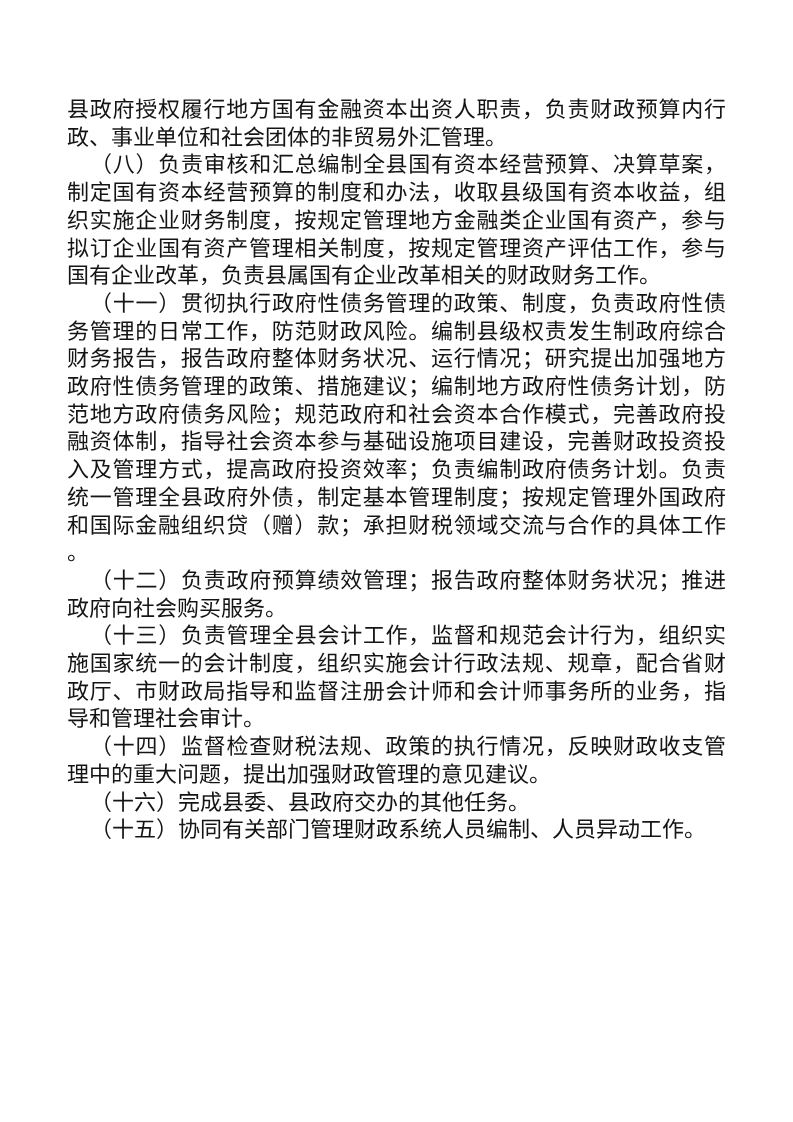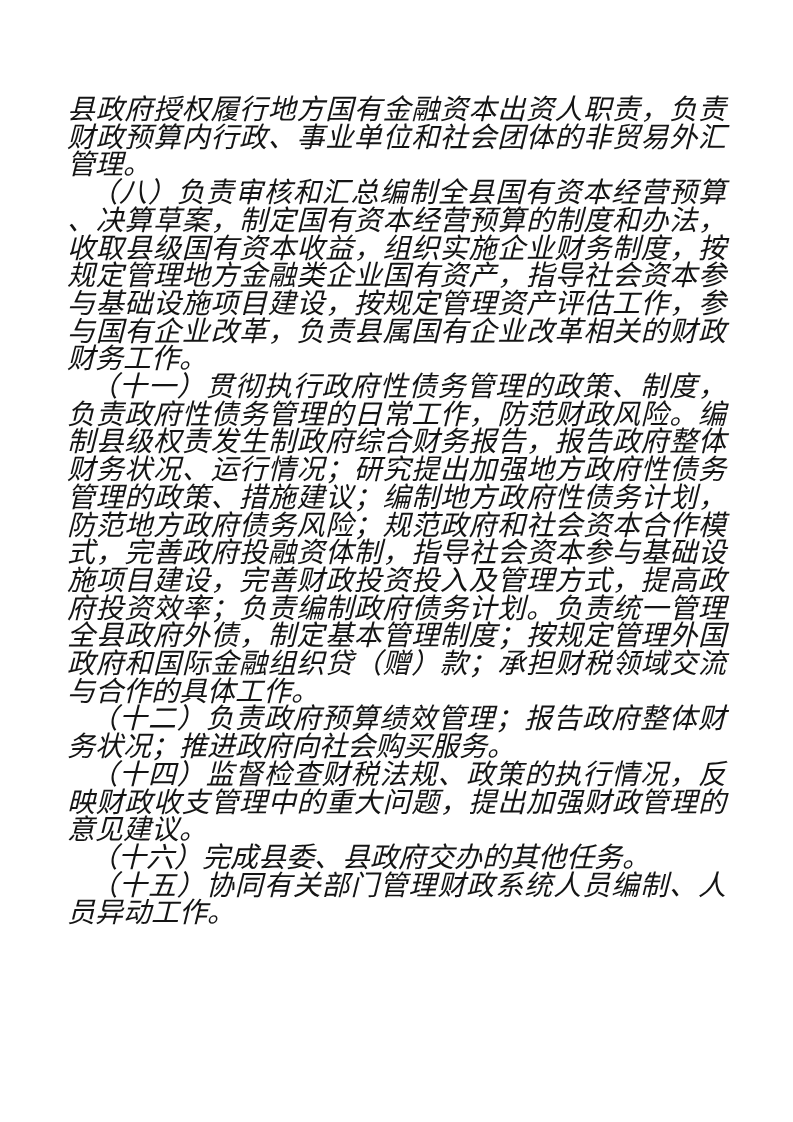--- a/index.html
+++ b/index.html
@@ -16,45 +16,45 @@
   .page {
     box-sizing: border-box;
     width: 793px;
     height: 1122px;
     background: #ffffff;
     color: #141414;
     padding: 96px 67px 0 67px;
   }
   .page p {
     margin: 0;
-    font-size: 28px;
+    font-size: 22px;
     line-height: 27.7px;
     text-align: justify;
     line-break: anywhere;
     overflow-wrap: anywhere;
     font-kerning: none;
     letter-spacing: 0;
-    font-style: italic;
   }
   p.cont {
     text-indent: 0;
   }
   p.item {
     text-indent: 23px;
   }
   p.heading {
     text-indent: 44px;
     font-weight: bold;
     color: #000000;
   }
 </style>
 </head>
 <body>
 
 <div class="page">
   <p class="cont">县政府授权履行地方国有金融资本出资人职责，负责财政预算内行政、事业单位和社会团体的非贸易外汇管理。</p>
-  <p class="item">（八）负责审核和汇总编制全县国有资本经营预算、决算草案，制定国有资本经营预算的制度和办法，收取县级国有资本收益，组织实施企业财务制度，按规定管理地方金融类企业国有资产，指导社会资本参与基础设施项目建设，按规定管理资产评估工作，参与国有企业改革，负责县属国有企业改革相关的财政财务工作。</p>
+  <p class="item">（八）负责审核和汇总编制全县国有资本经营预算、决算草案，制定国有资本经营预算的制度和办法，收取县级国有资本收益，组织实施企业财务制度，按规定管理地方金融类企业国有资产，参与拟订企业国有资产管理相关制度，按规定管理资产评估工作，参与国有企业改革，负责县属国有企业改革相关的财政财务工作。</p>
   <p class="item">（十一）贯彻执行政府性债务管理的政策、制度，负责政府性债务管理的日常工作，防范财政风险。编制县级权责发生制政府综合财务报告，报告政府整体财务状况、运行情况；研究提出加强地方政府性债务管理的政策、措施建议；编制地方政府性债务计划，防范地方政府债务风险；规范政府和社会资本合作模式，完善政府投融资体制，指导社会资本参与基础设施项目建设，完善财政投资投入及管理方式，提高政府投资效率；负责编制政府债务计划。负责统一管理全县政府外债，制定基本管理制度；按规定管理外国政府和国际金融组织贷（赠）款；承担财税领域交流与合作的具体工作。</p>
   <p class="item">（十二）负责政府预算绩效管理；报告政府整体财务状况；推进政府向社会购买服务。</p>
+  <p class="item">（十三）负责管理全县会计工作，监督和规范会计行为，组织实施国家统一的会计制度，组织实施会计行政法规、规章，配合省财政厅、市财政局指导和监督注册会计师和会计师事务所的业务，指导和管理社会审计。</p>
   <p class="item">（十四）监督检查财税法规、政策的执行情况，反映财政收支管理中的重大问题，提出加强财政管理的意见建议。</p>
   <p class="item">（十六）完成县委、县政府交办的其他任务。</p>
   <p class="item">（十五）协同有关部门管理财政系统人员编制、人员异动工作。</p>
 </div>
 
 </body></html>

